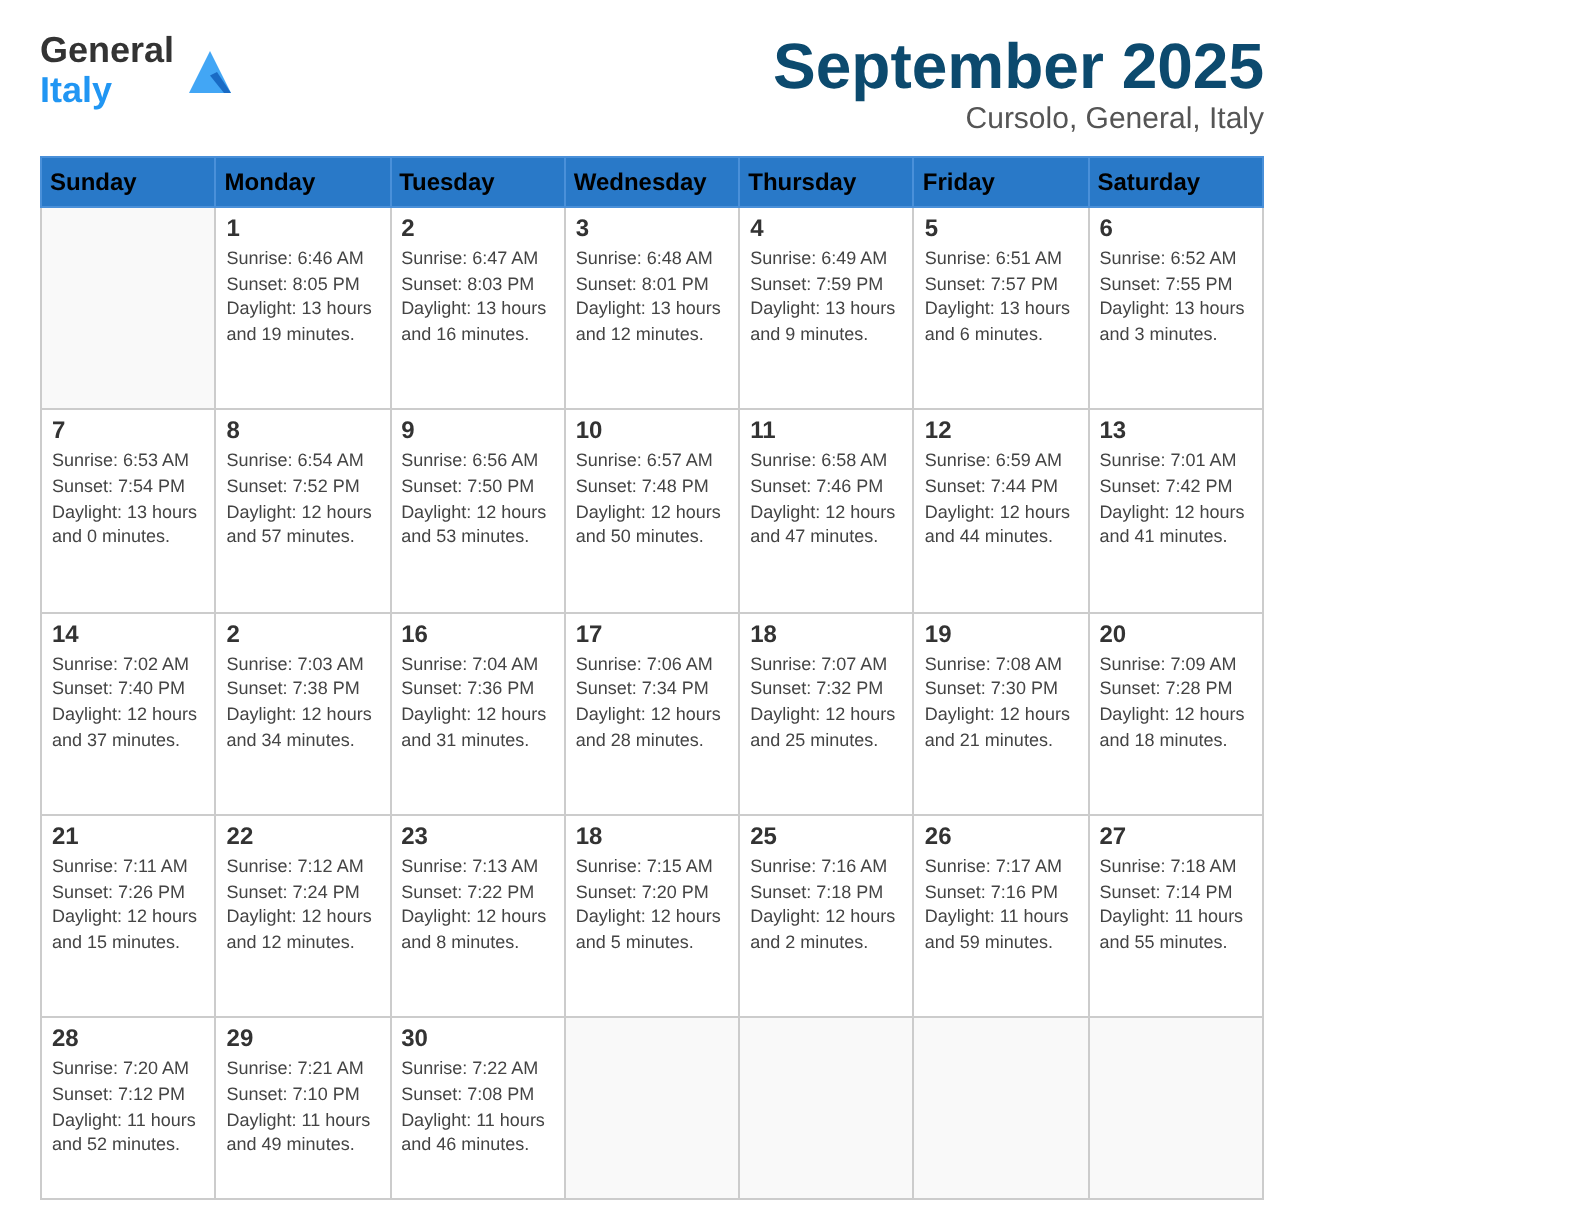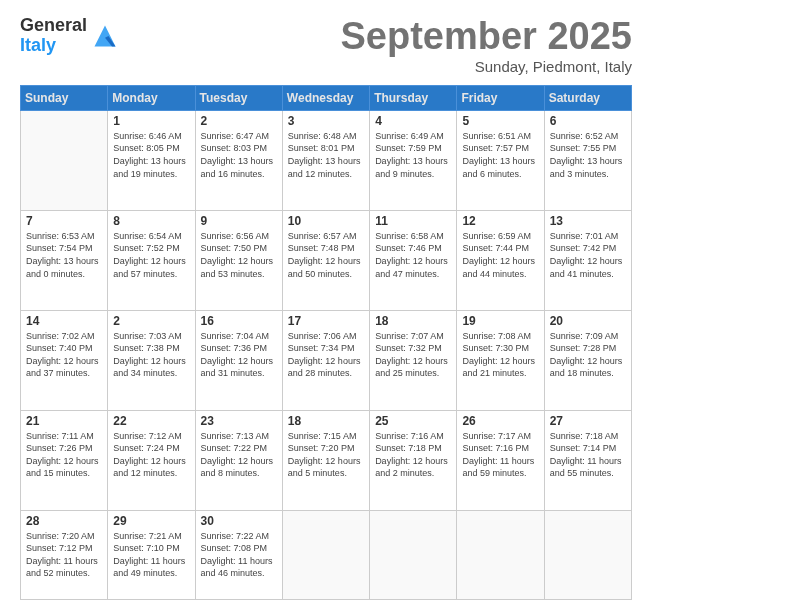--- a/index.html
+++ b/index.html
@@ -37,39 +37,39 @@
     .logo-text .blue { display: block; color: #2196F3; }
     .logo-icon {
       width: 28px;
       height: 28px;
       margin-left: 4px;
     }
     .title-block {
       text-align: right;
     }
     .calendar-title {
-      font-size: 38px;
-      font-weight: bold;
-      color: #737373;
+      font-size: 32px;
+      font-weight: bold;
+      color: #0c4a6e;
       line-height: 1.1;
     }
     .calendar-subtitle {
       font-size: 15px;
       color: #555;
     }
     .calendar {
       flex: 1;
       border: 1px solid #ccc;
       border-collapse: collapse;
       width: 100%;
       table-layout: fixed;
     }
     .calendar th {
       background: #2979C8;
-      color: #e5e5e5;
+      color: #000000;
       font-size: 12px;
       font-weight: bold;
       padding: 5px 4px;
       text-align: left;
       border: 1px solid #4a90d9;
     }
     .calendar td {
       border: 1px solid #ccc;
       vertical-align: top;
       padding: 3px 5px;
@@ -110,21 +110,21 @@
           </span>
           <svg class="logo-icon" viewBox="0 0 32 32">
             <polygon points="4,28 16,4 28,28" fill="#2196F3" opacity="0.85"></polygon>
             <polygon points="16,18 24,28 28,28 20,16" fill="#1565C0" opacity="0.9"></polygon>
           </svg>
         </div>
       </div>
     </div>
     <div class="title-block">
       <div class="calendar-title">September 2025</div>
-      <div class="calendar-subtitle">Sunday, Piedmont, Italy</div>
+      <div class="calendar-subtitle">Cursolo, General, Italy</div>
     </div>
   </div>
 
   <table class="calendar">
     <thead>
       <tr>
       <th>Sunday</th>
           <th>Monday</th>
           <th>Tuesday</th>
           <th>Wednesday</th>

